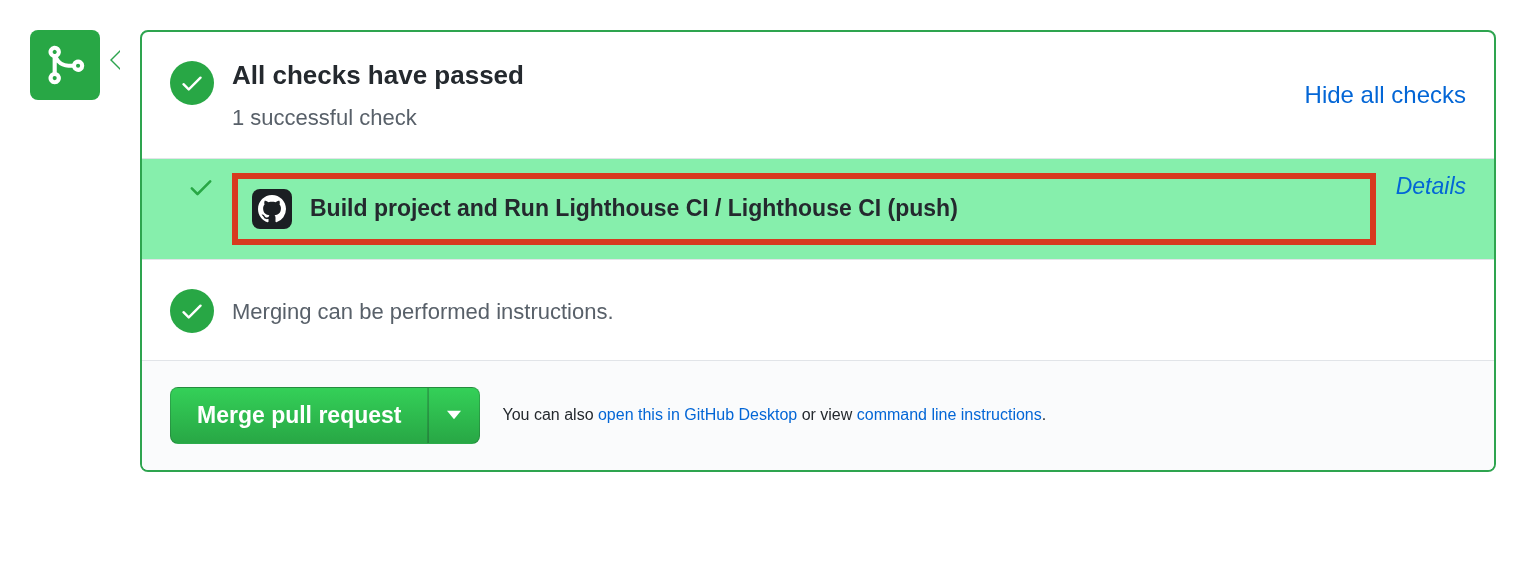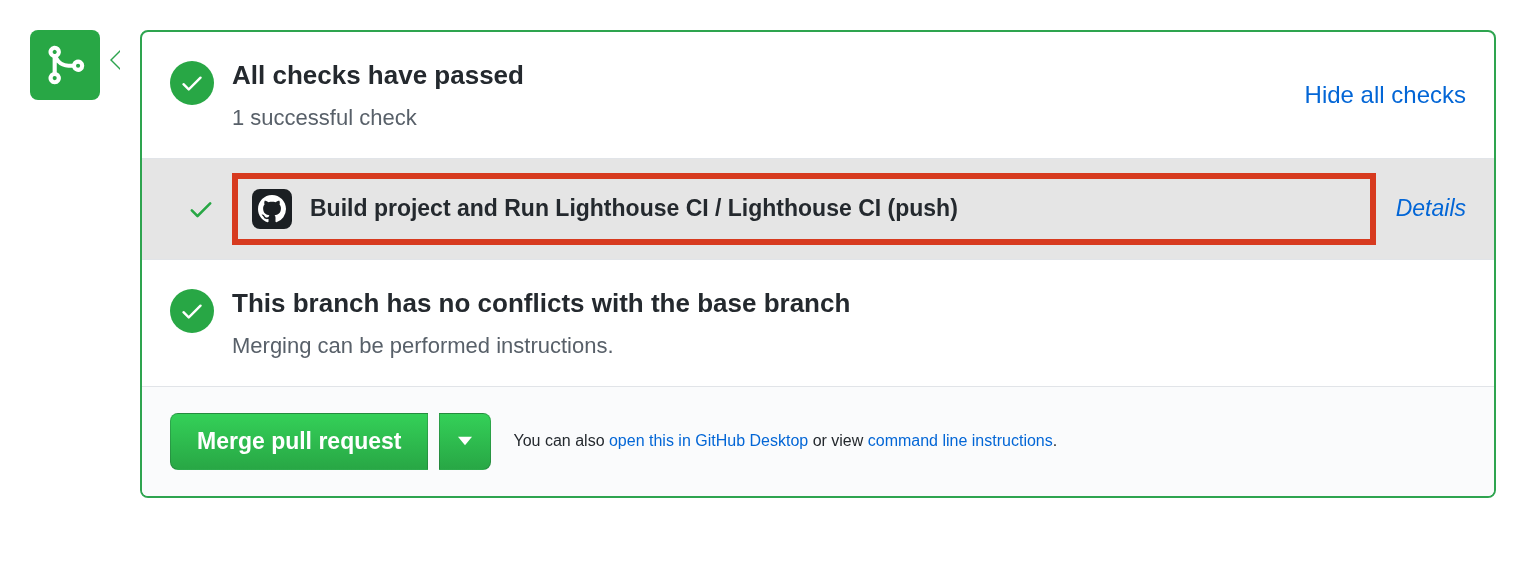--- a/index.html
+++ b/index.html
@@ -73,24 +73,23 @@
   }
   .section-link {
     font-size: 24px;
     color: #0366d6;
     cursor: pointer;
     white-space: nowrap;
     margin-left: 8px;
     align-self: center;
   }
   .check-row {
-    background: #e5e5e5;
+    background: #86efac;
     padding: 14px 28px;
     display: flex;
-    align-items: center;
     border-bottom: 1px solid #e1e4e8;
   }
   .check-icon-col {
     width: 62px;
     display: flex;
     justify-content: center;
     flex-shrink: 0;
   }
   .highlight-box {
     border: 6px solid #d73a1f;
@@ -136,21 +135,20 @@
   }
   .footer {
     background: #fafbfc;
     padding: 26px 28px;
     display: flex;
     align-items: center;
   }
   .merge-btn-group {
     display: flex;
     margin-right: 22px;
-    gap: 11px;
   }
   .merge-btn {
     background: linear-gradient(#34d058, #28a745);
     border: 1px solid rgba(27,31,35,0.2);
     color: #fff;
     font-size: 23px;
     font-weight: 600;
     padding: 14px 26px;
     border-radius: 8px 0 0 8px;
     cursor: pointer;
@@ -215,21 +213,20 @@
       <span class="details-link">Details</span>
     </div>
 
     <div class="section">
       <div class="status-icon">
         <svg width="26" height="26" viewBox="0 0 16 16" fill="#fff">
           <path fill-rule="evenodd" d="M13.78 4.22a.75.75 0 010 1.06l-7.25 7.25a.75.75 0 01-1.06 0L2.22 9.28a.75.75 0 011.06-1.06L6 10.94l6.72-6.72a.75.75 0 011.06 0z"></path>
         </svg>
       </div>
       <div class="section-body">
-        <div class="section-title">This branch has no conflicts with the base branch</div>
         <div class="section-sub">Merging can be performed instructions.</div>
       </div>
     </div>
 
     <div class="footer">
       <div class="merge-btn-group">
         <button class="merge-btn">Merge pull request</button>
         <button class="merge-dd">
           <svg width="14" height="10" viewBox="0 0 10 6" fill="#fff">
             <path d="M0 0l5 6 5-6z"></path>

